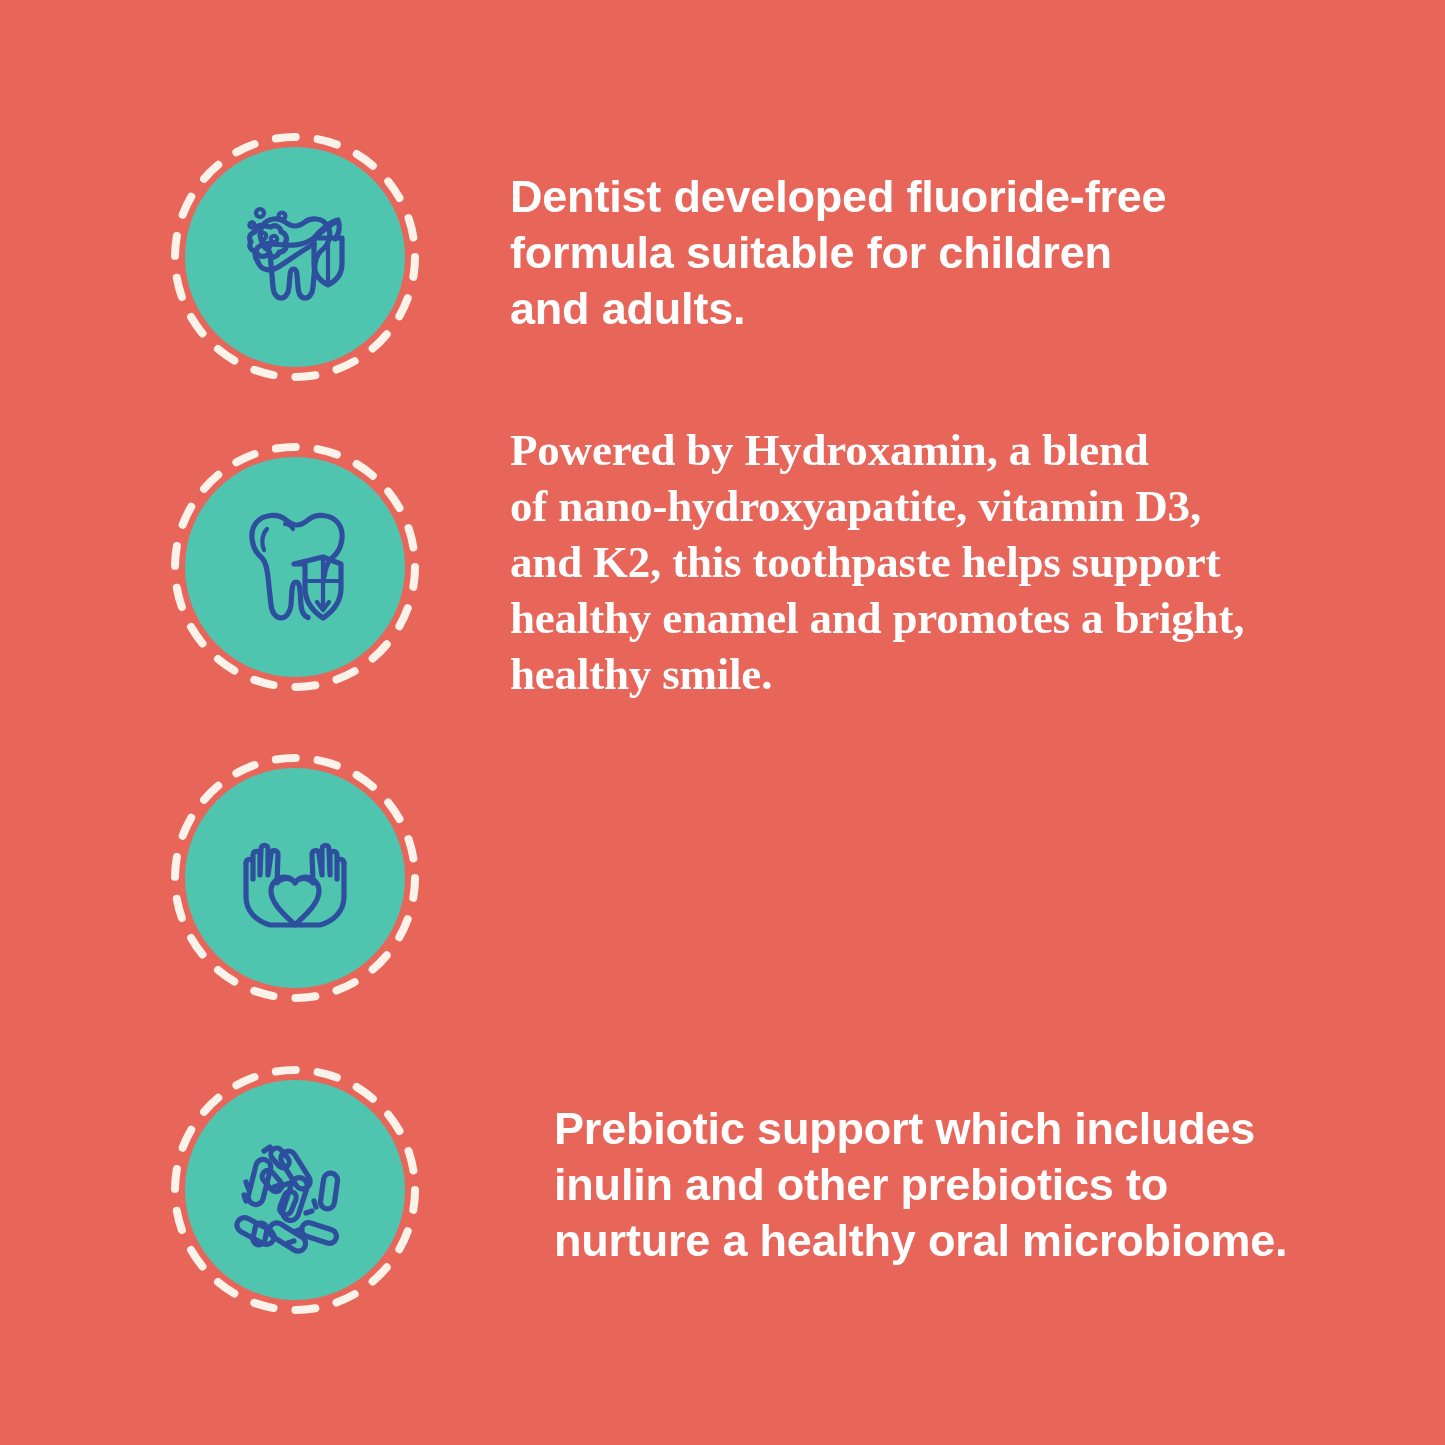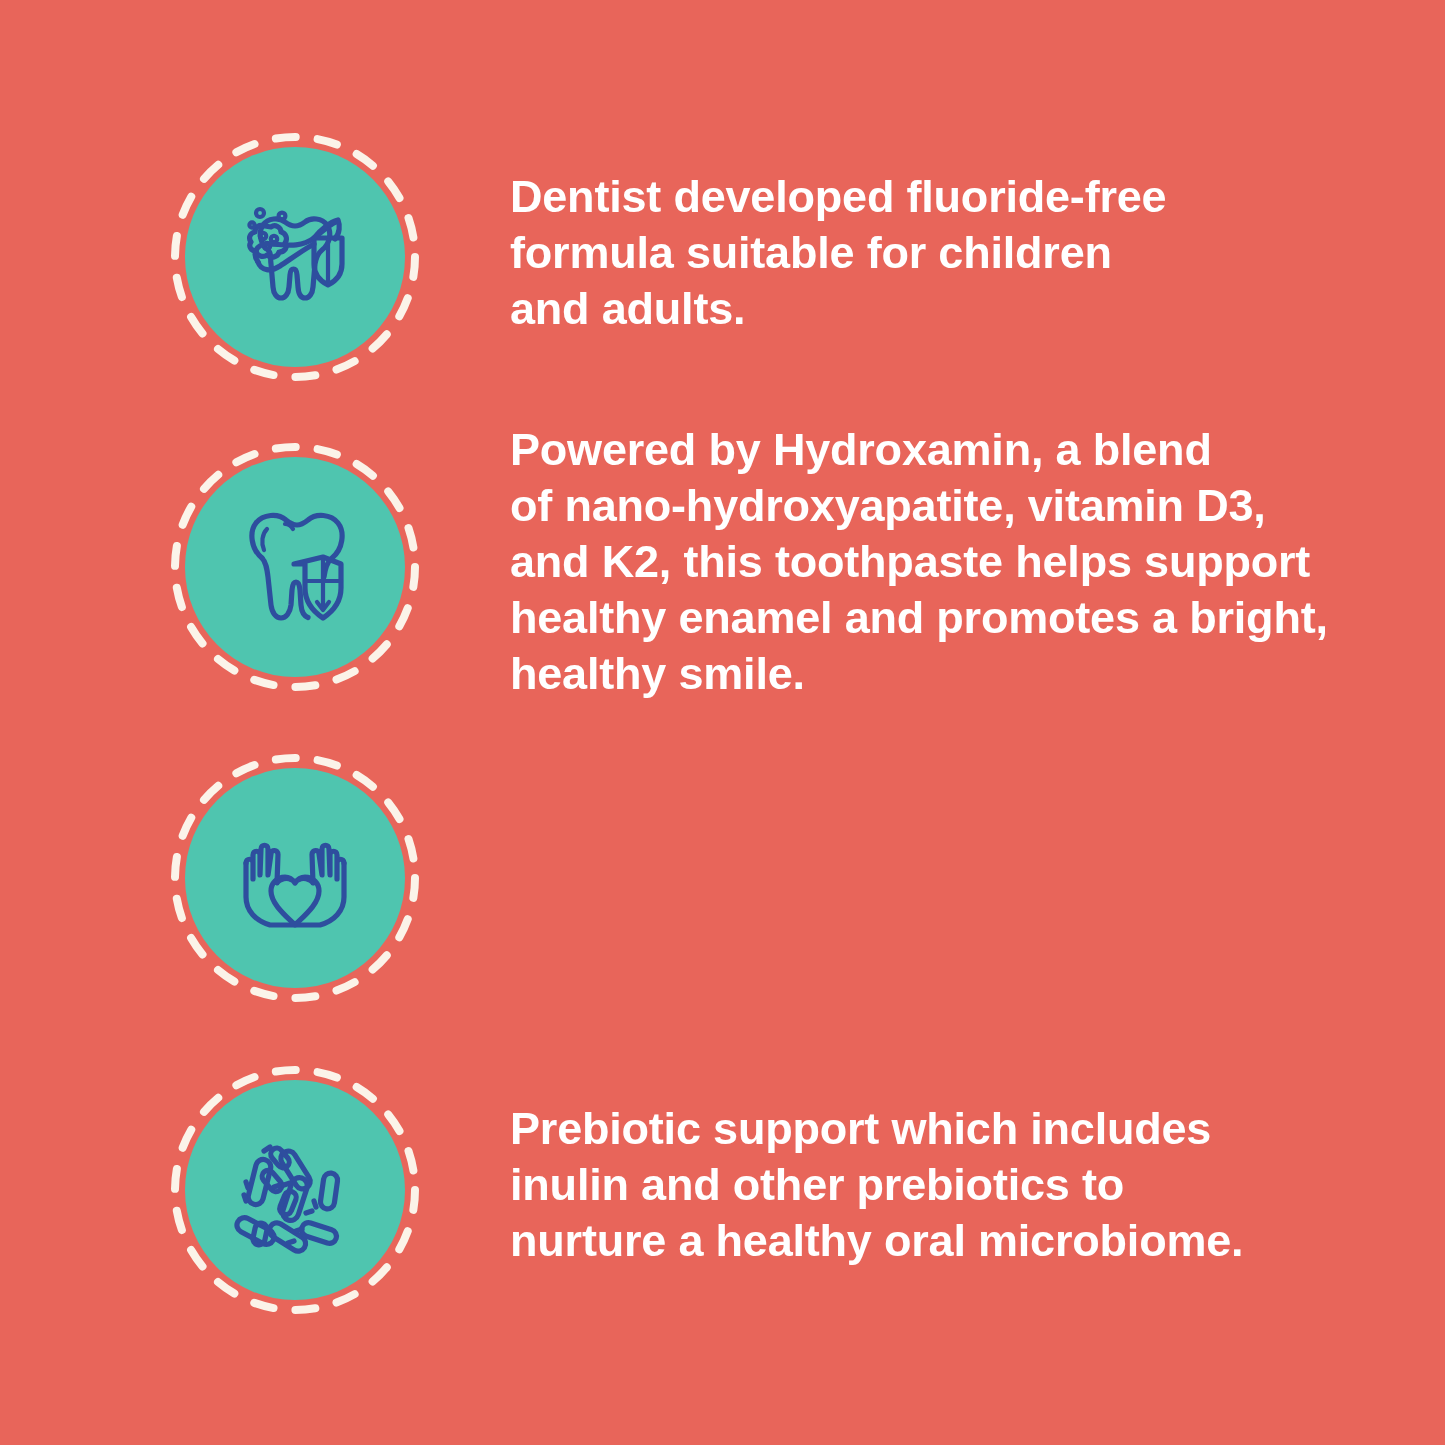--- a/index.html
+++ b/index.html
@@ -21,21 +21,21 @@
     position:absolute;
     left:150px;
     width:1280px;
     display:flex;
     flex-direction:row;
     align-items:flex-start;
   }
   .row-1{top:112px;}
   .row-2{top:422px;}
   .row-3{top:733px;}
-  .row-4{top:1045px;}
+  .row-4{top:1045px;gap:44px;}
 
   .icon-badge{
     position:relative;
     width:290px;
     height:290px;
     flex:0 0 290px;
     display:flex;
     align-items:center;
     justify-content:center;
   }
@@ -87,21 +87,21 @@
     color:#FFFFFF;
     font-size:45px;
     font-weight:bold;
     line-height:56px;
     letter-spacing:-0.2px;
     padding-left:70px;
     white-space:pre-line;
     -webkit-font-smoothing:antialiased;
   }
   .row-1 .feature-text{padding-top:57px;}
-  .row-2 .feature-text{padding-top:0px;}
+  .row-2 .feature-text{padding-top:0px;font-family:Liberation Serif, serif;}
   .row-3 .feature-text{padding-top:27px;}
   .row-4 .feature-text{padding-top:56px;}
 </style>
 </head>
 <body>
 
 <div class="feature-list">
 
   <div class="feature-row row-1">
     <div class="icon-badge">

